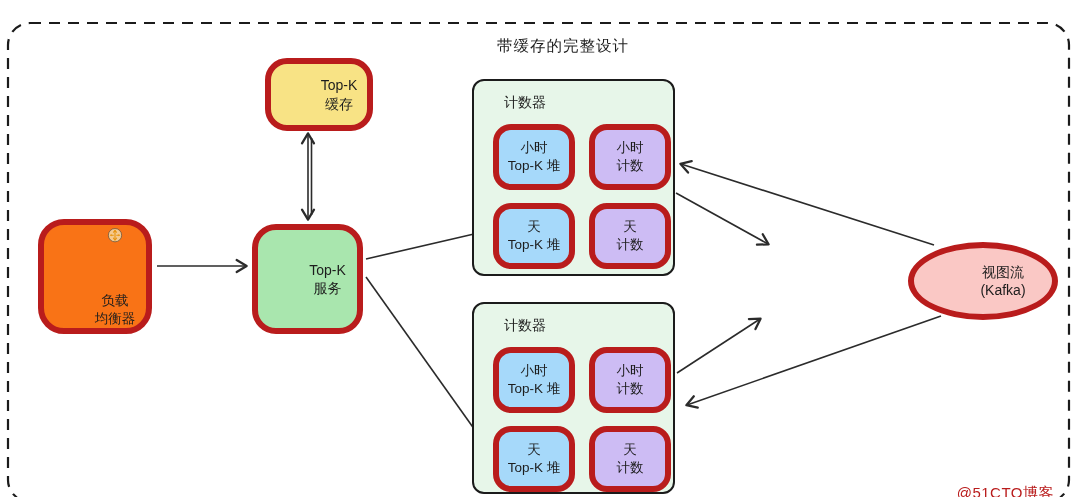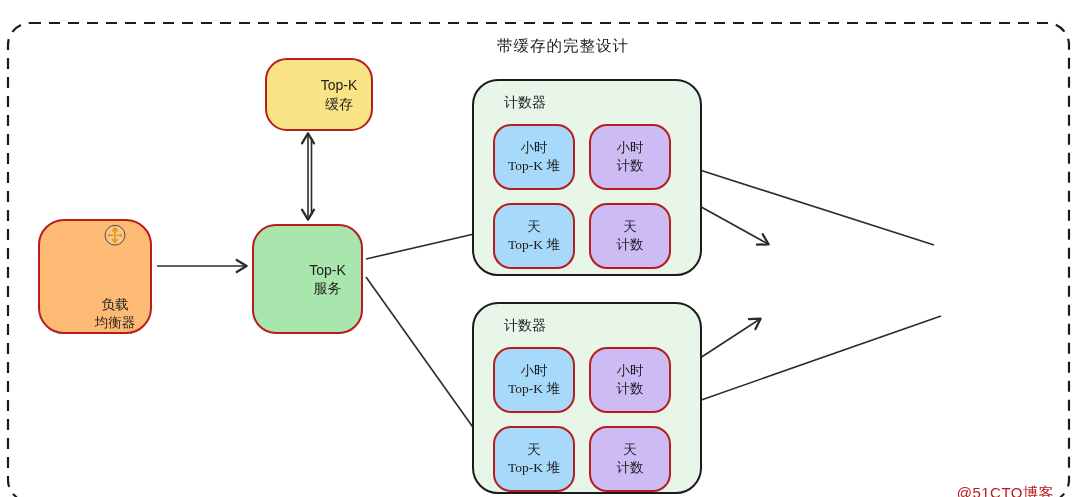--- a/index.html
+++ b/index.html
@@ -10,38 +10,38 @@
     color:#1d1d1d;
     margin-top:16px;
   }
   svg.edges { position:absolute; left:0; top:0; width:1080px; height:497px; }
   .title {
     position:absolute; left:563px; top:20px; transform:translateX(-50%);
     font-size:15.5px; font-weight:500; letter-spacing:1px; white-space:nowrap;
   }
   .node {
     position:absolute; box-sizing:border-box;
-    border:2px solid #b91c1c;
+    border:6px solid #b91c1c;
     display:flex; align-items:center; justify-content:center; flex-direction:column;
     text-align:center;
     padding-left:40px;
   }
   .label { white-space:pre-line; line-height:1.32; font-size:14px; }
   .lb { left:38px; top:203px; width:114px; height:115px; border-radius:26px; padding-top:2px; }
   .lb .label { font-size:13.5px; margin-top:1px; }
   .cache   { left:265px; top:42px;  width:108px; height:73px;  border-radius:22px; }
   .service { left:252px; top:208px; width:111px; height:110px; border-radius:24px; }
-  .counter { position:absolute; box-sizing:border-box; width:230px;
-             border:2px solid #1b1b1b; border-radius:26px;font-family:Liberation Serif, serif; }
+  .counter { position:absolute; box-sizing:border-box; width:203px;
+             border:2px solid #1b1b1b; border-radius:12px; }
   .counter1 { left:472px; top:63px;  height:197px; }
   .counter2 { left:472px; top:286px; height:192px; }
   .counter-title { position:absolute; left:30px; top:13px; font-size:14px; }
   .cell {
     position:absolute; box-sizing:border-box; width:82px; height:66px;
-    border:2px solid #b91c1c; border-radius:18px;
+    border:6px solid #b91c1c; border-radius:18px;
     display:flex; align-items:center; justify-content:center; text-align:center;
   }
   .cell .label { font-size:13.5px; }
   .cell.tl { left:19px;  top:43px; }
   .cell.tr { left:115px; top:43px; }
   .cell.bl { left:19px;  top:122px; }
   .cell.br { left:115px; top:122px; }
   .ellipse { border-radius:50%; }
   .snapshot { left:729px; top:228px; width:153px; height:80px; }
   .kafka    { left:908px; top:226px; width:150px; height:78px; }
@@ -72,21 +72,21 @@
       <line x1="366" y1="261" x2="487" y2="431" marker-end="url(#arw)"></line>
       <line x1="676" y1="177" x2="768" y2="228" marker-end="url(#arw)"></line>
       <line x1="677" y1="357" x2="760" y2="303" marker-end="url(#arw)"></line>
       <line x1="934" y1="229" x2="681" y2="148" marker-end="url(#arw)"></line>
       <line x1="941" y1="300" x2="687" y2="389" marker-end="url(#arw)"></line>
     </g>
   </svg>
 
   <div class="title">带缓存的完整设计</div>
 
-  <div class="node lb" style="background-color: #fdba74; gap: 48px;">
+  <div class="node lb" style="background-color: #f97316; gap: 48px;">
     <svg width="58" height="58" viewBox="0 0 48 48">
       <circle cx="24" cy="24" r="19.5" fill="#F5C98E" stroke="#4a4236" stroke-width="1.8"></circle>
       <g fill="none" stroke="#E8940E" stroke-width="3.2" stroke-linecap="round" stroke-linejoin="round">
         <path d="M24 11 L24 37"></path>
         <path d="M19.5 15.5 L24 9.5 L28.5 15.5"></path>
         <path d="M19.5 32.5 L24 38.5 L28.5 32.5"></path>
         <path d="M19 24 L13 24"></path>
         <path d="M29 24 L35 24"></path>
       </g>
       <path d="M14 20.6 L8 24 L14 27.4 Z" fill="#E8940E"></path>
@@ -140,15 +140,19 @@
       <div class="label">天
 Top-K 堆</div>
     </div>
     <div class="cell br" style="background-color: rgb(205, 188, 244);">
       <div class="label">天
 计数</div>
     </div>
   </div>
 
 
+  <div class="node ellipse kafka" style="background-color: rgb(250, 200, 197);">
+    <div class="label">视图流
+(Kafka)</div>
+  </div>
 
   <div class="watermark">@51CTO博客</div>
 </div>
 
 </body></html>

